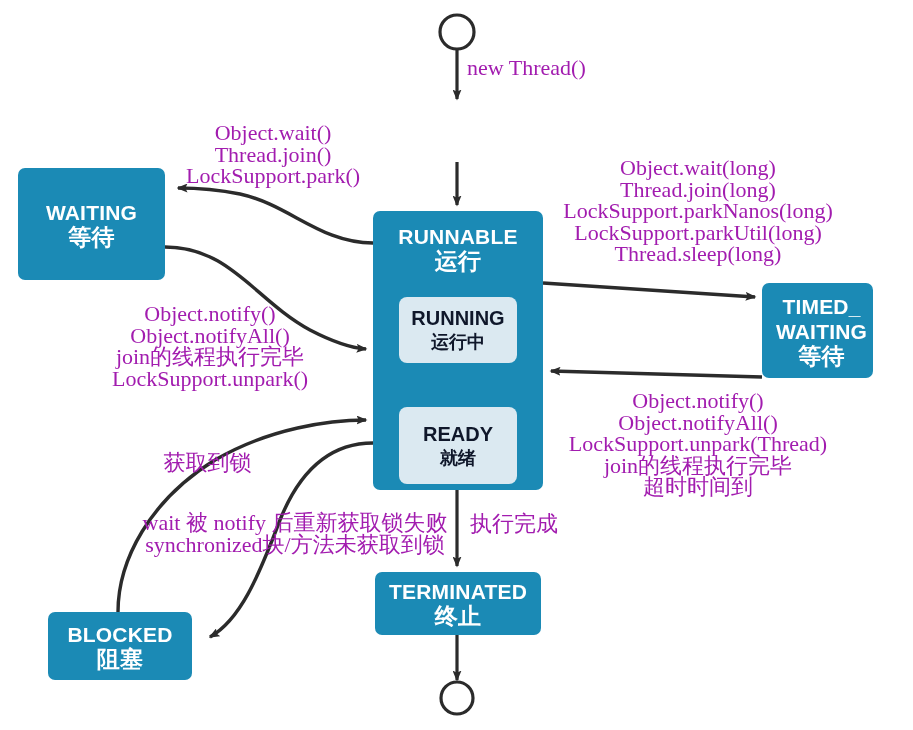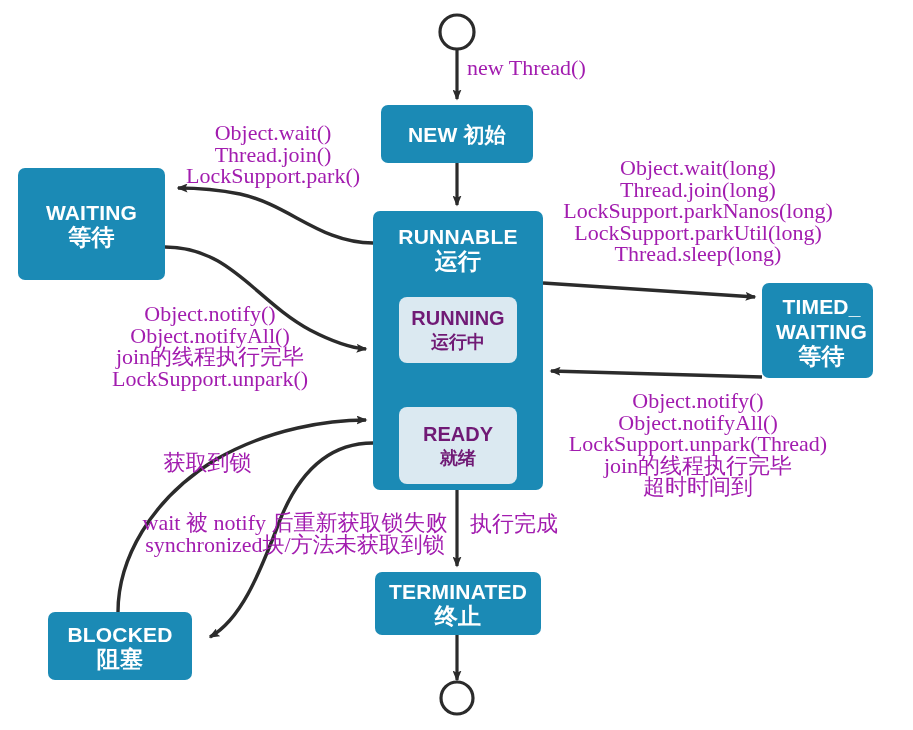--- a/index.html
+++ b/index.html
@@ -48,21 +48,21 @@
     line-height: 24px;
   }
   .node.big-top {
     justify-content: flex-start;
     padding-top: 13px;
   }
   .subnode {
     position: absolute;
     background: #dbe9f1;
     border-radius: 8px;
-    color: #701a75;
+    color: #0f172a;
     display: flex;
     flex-direction: column;
     align-items: center;
     justify-content: center;
     text-align: center;
     font-weight: bold;
     box-sizing: border-box;
   }
   .subnode .en { font-size: 20px; line-height: 25px; }
   .subnode .cn { font-size: 18px; line-height: 23px; }
@@ -113,23 +113,20 @@
 
     <path d="M457,490 L457,566" stroke="#2b2b2b" stroke-width="3.2" fill="none" marker-end="url(#ah)"></path>
 
     <path d="M457,635 L457,680" stroke="#2b2b2b" stroke-width="3.2" fill="none" marker-end="url(#ah)"></path>
     <circle cx="457" cy="698" r="16" fill="#ffffff" stroke="#2b2b2b" stroke-width="3.2"></circle>
 
     <path d="M430,363 L430,404" stroke="#f6f17e" stroke-width="4" fill="none" marker-end="url(#ahy)"></path>
     <path d="M487,404 L487,363" stroke="#f6f17e" stroke-width="4" fill="none" marker-end="url(#ahy)"></path>
   </svg>
 
-  <div class="node" style="left:381px; top:105px; width:152px; height:58px;">
-    <span class="en">NEW 初始</span>
-  </div>
 
   <div class="node big-top" style="left:373px; top:211px; width:170px; height:279px;">
     <span class="en">RUNNABLE</span>
     <span class="cn">运行</span>
   </div>
 
   <div class="subnode" style="left:399px; top:297px; width:118px; height:66px;">
     <span class="en">RUNNING</span>
     <span class="cn">运行中</span>
   </div>

